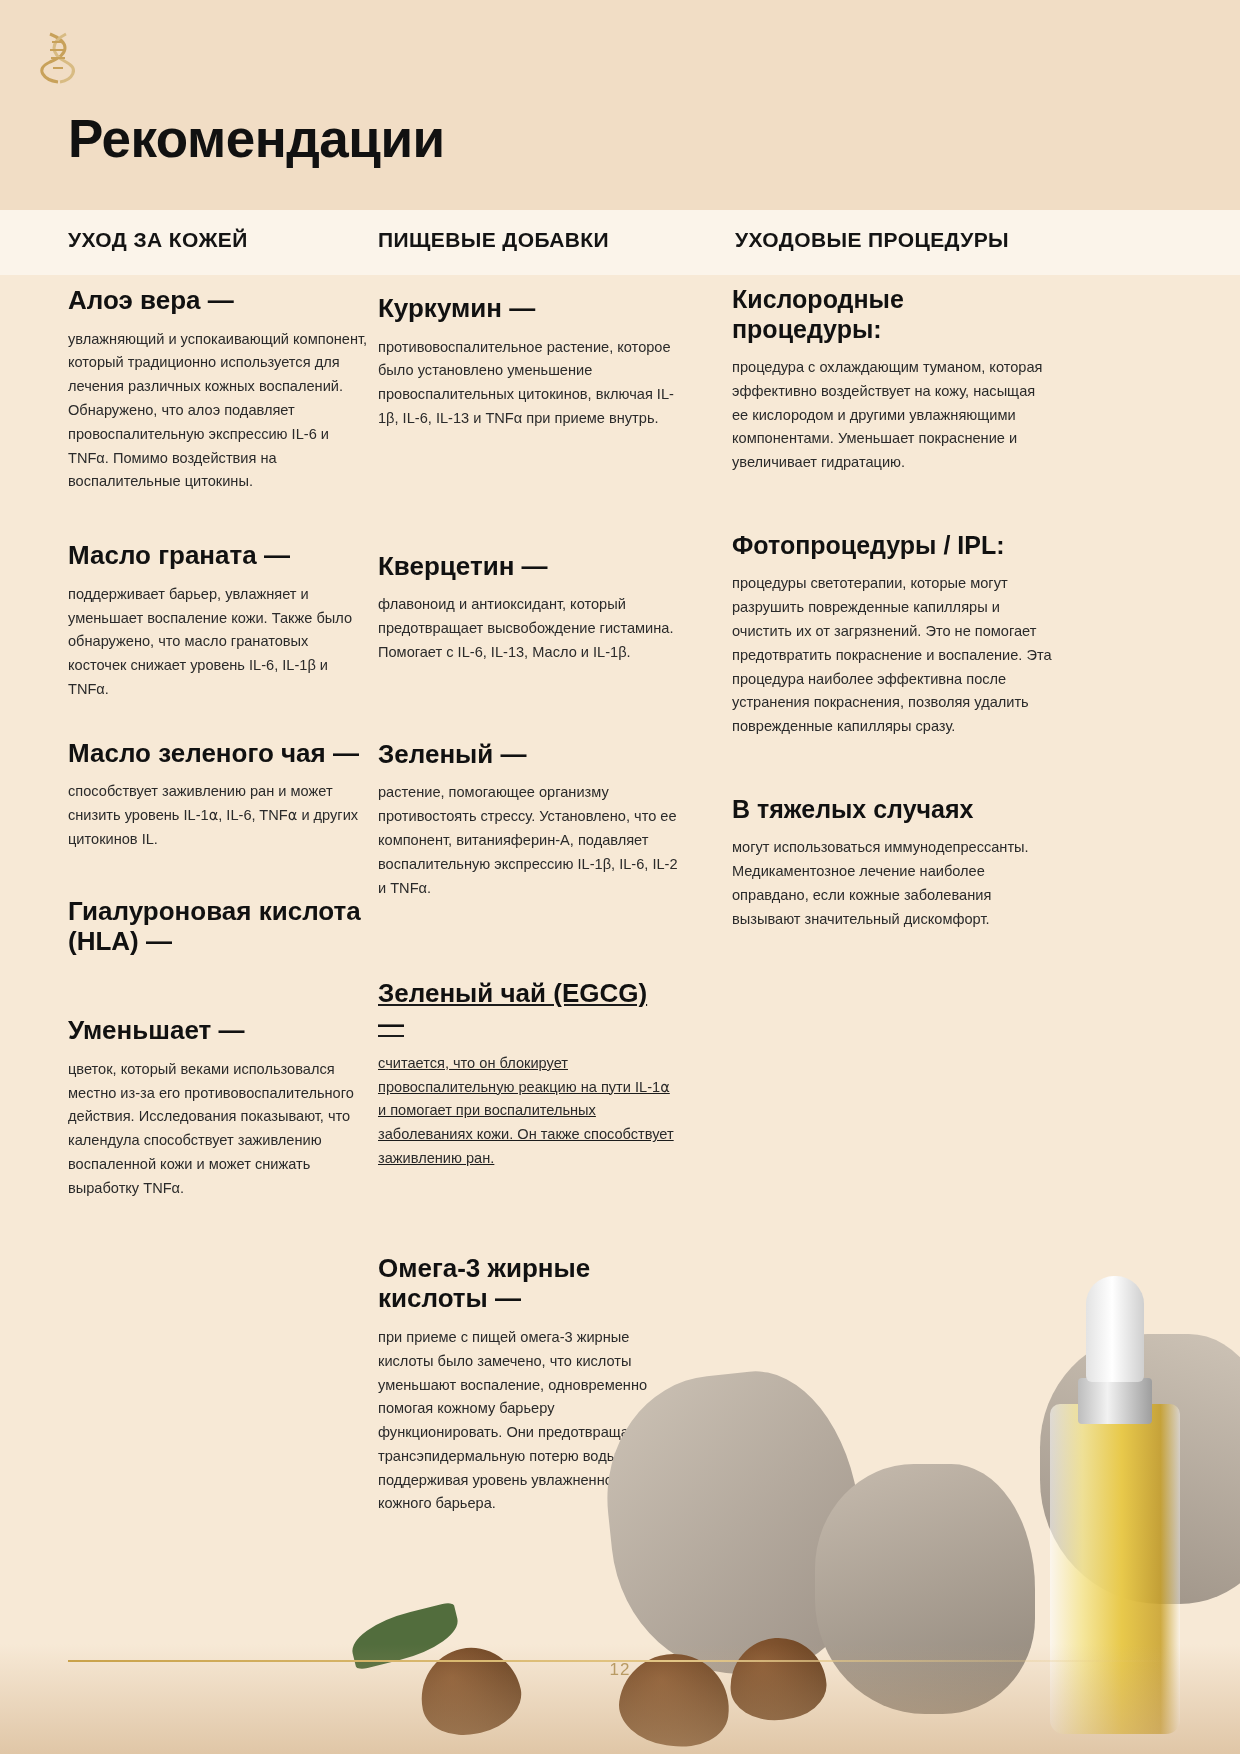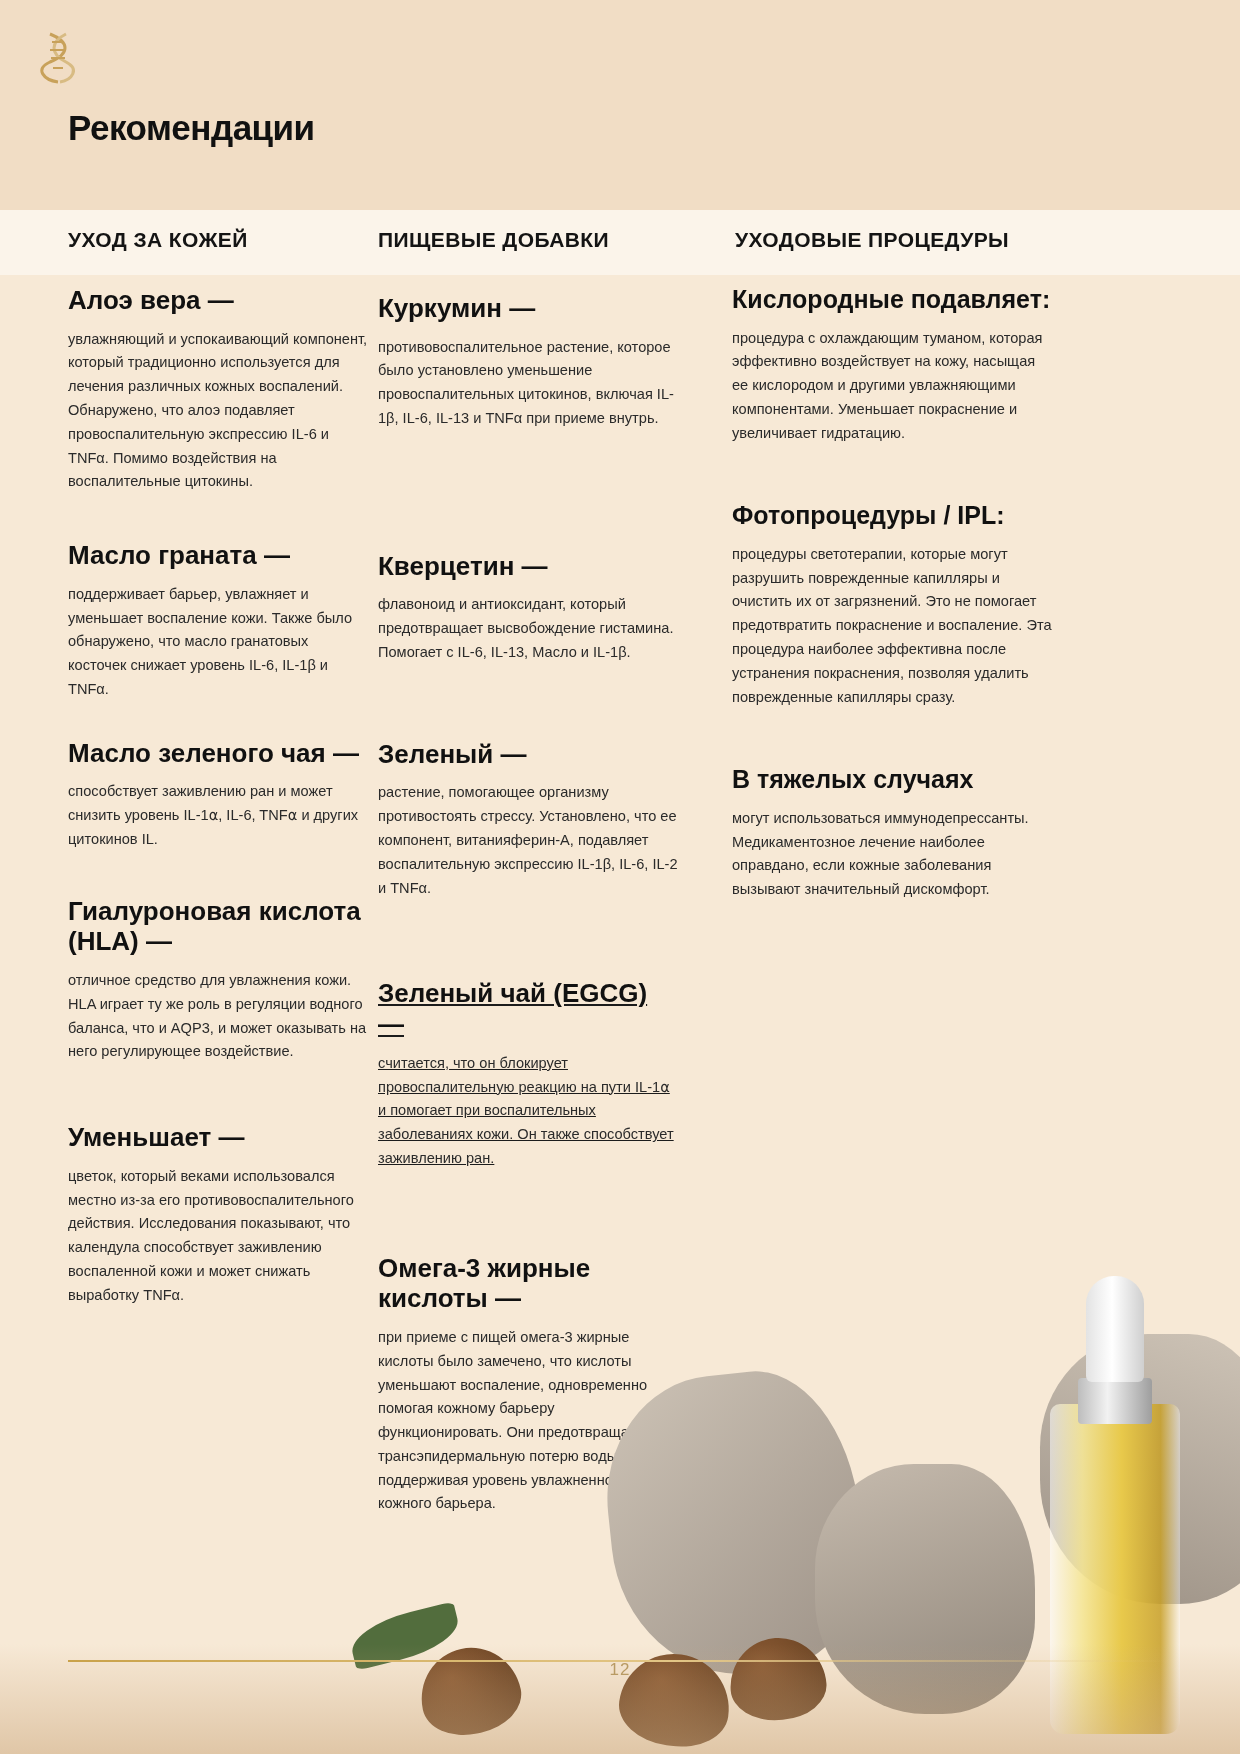--- a/index.html
+++ b/index.html
@@ -18,21 +18,21 @@
   
   .header-band{
     position:absolute;left:0;top:0;width:1240px;height:210px;
     background:#f1ddc5;
   }
   .logo{
     position:absolute;left:36px;top:30px;width:54px;height:56px;
   }
   .title{
     position:absolute;left:68px;top:108px;
-    font-size:35px;font-weight:bold;letter-spacing:-0.5px;color:#111;
+    font-size:53px;font-weight:bold;letter-spacing:-0.5px;color:#111;
     margin:0;
   }
   .tabs-band{
     position:absolute;left:0;top:210px;width:1240px;height:65px;
     background:#fbf4ea;
   }
   .tab{
     position:absolute;top:228px;
     font-size:21px;font-weight:bold;letter-spacing:.4px;color:#141414;
   }
@@ -138,21 +138,20 @@
     <div class="entry" style="margin-top:46px;">
       <h3>Масло граната —</h3>
       <p>поддерживает барьер, увлажняет и уменьшает воспаление кожи. Также было обнаружено, что масло гранатовых косточек снижает уровень IL-6, IL-1β и TNFα.</p>
     </div>
     <div class="entry" style="margin-top:36px;">
       <h3>Масло зеленого чая —</h3>
       <p>способствует заживлению ран и может снизить уровень IL-1⍺, IL-6, TNF⍺ и других цитокинов IL.</p>
     </div>
     <div class="entry" style="margin-top:44px;">
       <h3>Гиалуроновая кислота (HLA) —</h3>
-      <p>отличное средство для увлажнения кожи. HLA играет ту же роль в регуляции водного баланса, что и AQP3, и может оказывать на него регулирующее воздействие.</p>
     </div>
     <div class="entry" style="margin-top:58px;">
       <h3>Уменьшает —</h3>
       <p>цветок, который веками использовался местно из-за его противовоспалительного действия. Исследования показывают, что календула способствует заживлению воспаленной кожи и может снижать выработку TNFα.</p>
     </div>
   </div>
 
   <div class="col col-2">
     <div class="entry" style="margin-top:8px;">
       <h3>Куркумин —</h3>
@@ -171,21 +170,21 @@
       <p>считается, что он блокирует провоспалительную реакцию на пути IL-1⍺ и помогает при воспалительных заболеваниях кожи. Он также способствует заживлению ран.</p>
     </div>
     <div class="entry" style="margin-top:82px;">
       <h3>Омега-3 жирные кислоты —</h3>
       <p>при приеме с пищей омега-3 жирные кислоты было замечено, что кислоты уменьшают воспаление, одновременно помогая кожному барьеру функционировать. Они предотвращают трансэпидермальную потерю воды, поддерживая уровень увлажненности кожного барьера.</p>
     </div>
   </div>
 
   <div class="col col-3">
     <div class="entry">
-      <h3>Кислородные подавляет:</h3>
+      <h3>Кислородные процедуры:</h3>
       <p>процедура с охлаждающим туманом, которая эффективно воздействует на кожу, насыщая ее кислородом и другими увлажняющими компонентами. Уменьшает покраснение и увеличивает гидратацию.</p>
     </div>
     <div class="entry" style="margin-top:56px;">
       <h3>Фотопроцедуры / IPL:</h3>
       <p>процедуры светотерапии, которые могут разрушить поврежденные капилляры и очистить их от загрязнений. Это не помогает предотвратить покраснение и воспаление. Эта процедура наиболее эффективна после устранения покраснения, позволяя удалить поврежденные капилляры сразу.</p>
     </div>
     <div class="entry" style="margin-top:56px;">
       <h3>В тяжелых случаях</h3>
       <p>могут использоваться иммунодепрессанты. Медикаментозное лечение наиболее оправдано, если кожные заболевания вызывают значительный дискомфорт.</p>
     </div>

